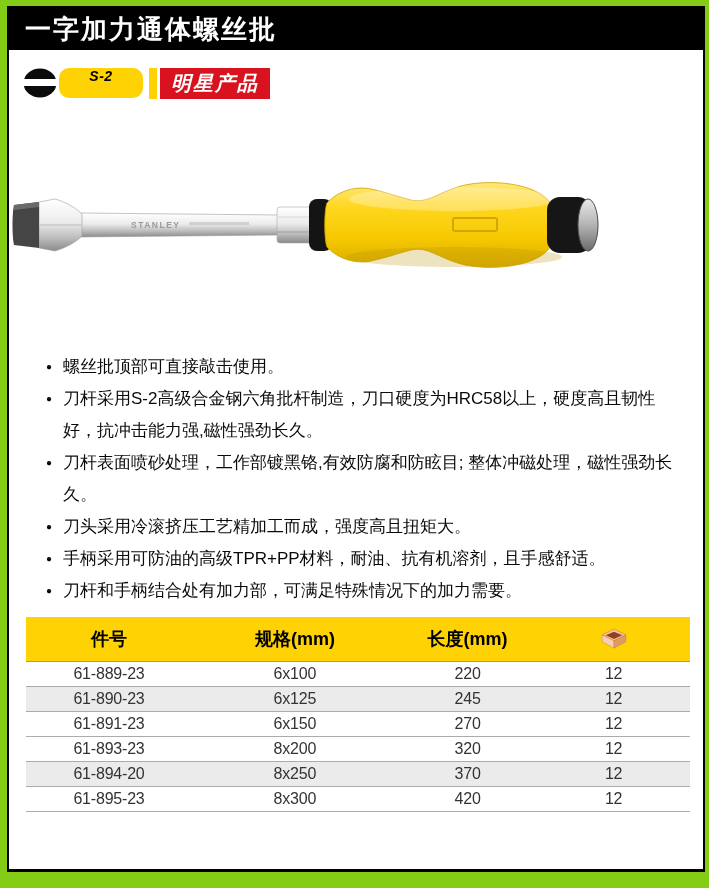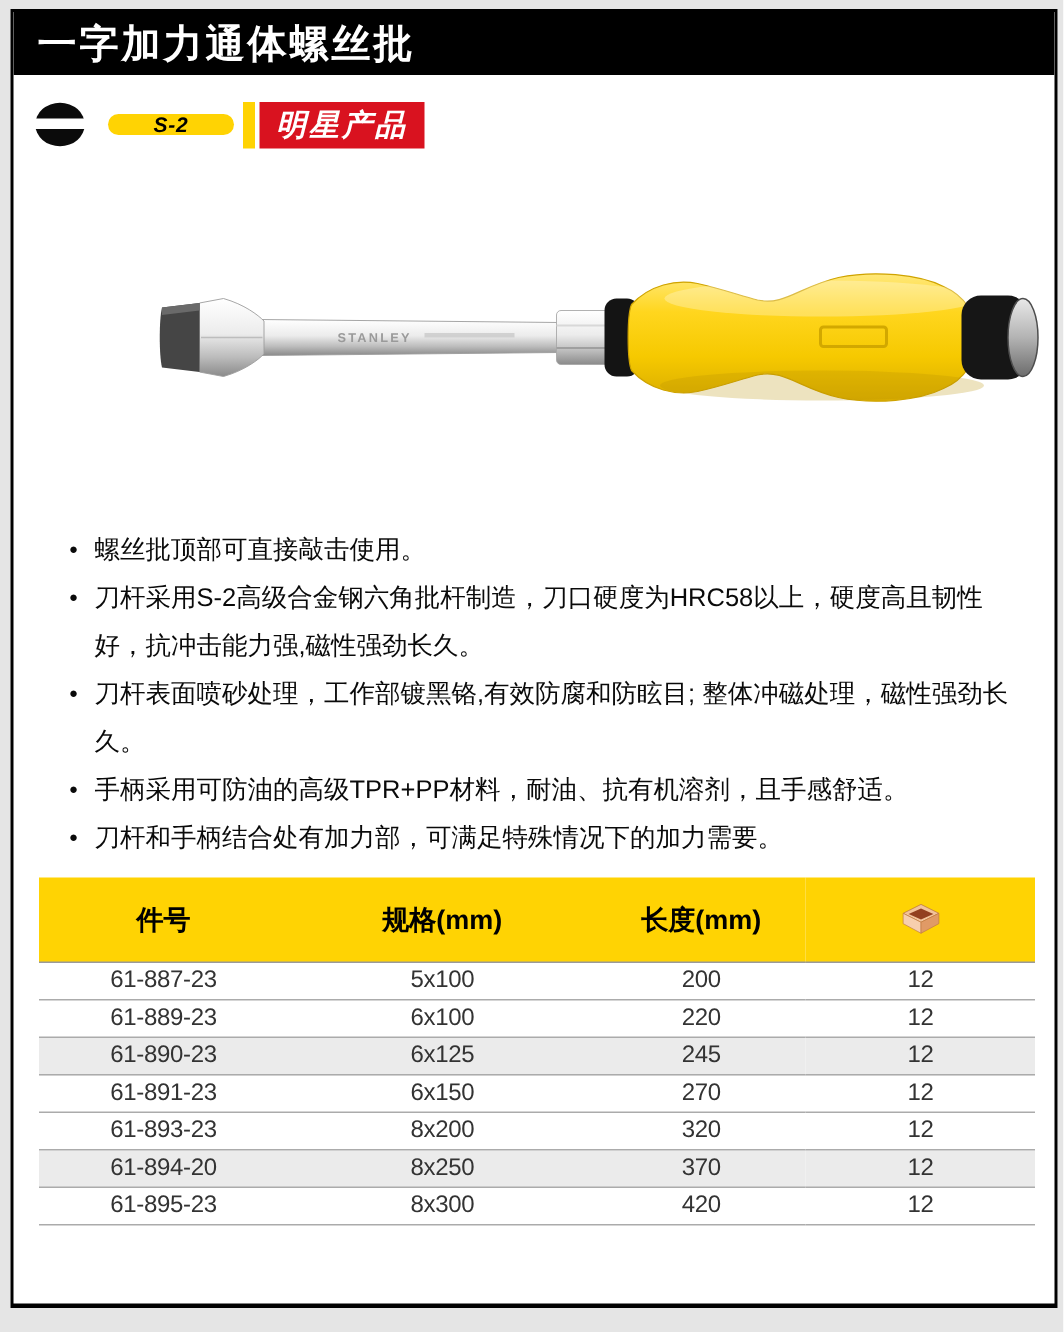--- a/index.html
+++ b/index.html
@@ -1,60 +1,60 @@
 <!DOCTYPE html>
 <html><head>
 <meta charset="utf-8">
 <style>
   html,body{margin:0;padding:0;background:#fff;}
   .page{
     width:709px;height:888px;box-sizing:border-box;
-    padding:6px 4px 16px 7px;background:#e5e5e5;
+    padding:6px 4px 16px 7px;background:#84cc16;
     font-family:"Liberation Sans",sans-serif;color:#000;
   }
   .frame{
     height:100%;box-sizing:border-box;position:relative;overflow:hidden;
     border:2px solid #000;border-bottom-width:3px;background:#fff;
   }
   
   .title-bar{
     height:42px;background:#000;color:#fff;display:flex;align-items:center;
     padding-left:16px;font-size:26px;font-weight:bold;letter-spacing:2px;
   }
   
   .badge-row{display:flex;align-items:center;margin:17px 0 0 14px;height:32px;}
   .tip-icon{width:34px;height:30px;display:block;}
   .grade-badge{
-    margin-left:15px;width:84px;height:14px;background:#ffd303;border-radius:10px;
-    display:flex;align-items:center;justify-content:center;
+    margin-left:2px;width:84px;height:30px;background:#ffd303;border-radius:10px;
+    display:flex;justify-content:center;
     font-size:14px;font-weight:bold;font-style:italic;letter-spacing:.5px;
   }
   .star-badge{display:flex;align-items:stretch;margin-left:6px;height:31px;}
   .star-strip{width:8px;background:#ffd303;margin-right:3px;}
   .star-red{
     background:#d9121f;color:#fff;font-weight:bold;font-style:italic;
     font-size:20px;display:flex;align-items:center;padding:0 11px;letter-spacing:2px;
   }
   
-  .product{margin-top:64px;display:flex;justify-content:flex-end;}
+  .product{margin-top:64px;display:flex;justify-content:flex-start;}
   svg.tool{width:600px;height:140px;display:block;}
   
   .features{list-style:none;margin:48px 0 0 12px;padding:0 16px 0 25px;}
   .features li{
     position:relative;padding-left:17px;font-size:17px;line-height:32px;color:#0a0a0a;
   }
   .features li::before{
     content:"●";position:absolute;left:0;top:0;font-size:10px;line-height:32px;color:#0a0a0a;
   }
   
   table.spec{
     margin:10px 14px 0 17px;border-collapse:collapse;width:664px;table-layout:fixed;
   }
   table.spec thead th{
-    background:#ffd303;height:56px;font-size:18px;font-weight:bold;color:#000;
+    background:#ffd303;height:44px;font-size:18px;font-weight:bold;color:#000;
     text-align:center;border-bottom:1px solid #9a9a9a;padding:0;
   }
   table.spec tbody td{
     height:24px;text-align:center;font-size:16px;color:#333;
     border-bottom:1px solid #ababab;letter-spacing:-0.2px;padding:0;
   }
   table.spec tbody tr.alt{background:#ebebeb;}
   .pack-icon{display:block;margin:0 auto;width:28px;height:22px;}
 </style>
 </head>
@@ -141,20 +141,21 @@
 
         <rect x="538" y="34" width="44" height="56" rx="13" fill="#161616"></rect>
         <ellipse cx="579" cy="62" rx="10" ry="26" fill="url(#gCap)" stroke="#4d4d4d" stroke-width="1"></ellipse>
       </svg>
     </div>
 
     <ul class="features">
       <li>螺丝批顶部可直接敲击使用。</li>
       <li>刀杆采用S-2高级合金钢六角批杆制造，刀口硬度为HRC58以上，硬度高且韧性好，抗冲击能力强,磁性强劲长久。</li>
       <li>刀杆表面喷砂处理，工作部镀黑铬,有效防腐和防眩目; 整体冲磁处理，磁性强劲长久。</li>
+      <li>刀头采用冷滚挤压工艺精加工而成，强度高且扭矩大。</li>
       <li>手柄采用可防油的高级TPR+PP材料，耐油、抗有机溶剂，且手感舒适。</li>
       <li>刀杆和手柄结合处有加力部，可满足特殊情况下的加力需要。</li>
     </ul>
 
     <table class="spec">
       <colgroup>
         <col style="width:25%">
           <col style="width:31%">
           <col style="width:21%">
           <col style="width:23%">
@@ -169,26 +170,20 @@
               <polygon points="15,1 28,7.5 15,14 2,7.5" fill="#f2c39b" stroke="#c07b44" stroke-width="0.6"></polygon>
               <polygon points="15,4 24,8 15,12 6,8" fill="#93401f"></polygon>
               <polygon points="2,7.5 15,14 15,22 2,15" fill="#f7cfae" stroke="#c07b44" stroke-width="0.5"></polygon>
               <polygon points="28,7.5 15,14 15,22 28,15" fill="#e09a66" stroke="#c07b44" stroke-width="0.5"></polygon>
             </svg>
           </th>
         </tr>
       </thead>
       <tbody>
           <tr>
-            <td>61-887-23</td>
-            <td>5x100</td>
-            <td>200</td>
-            <td>12</td>
-          </tr>
-          <tr>
             <td>61-889-23</td>
             <td>6x100</td>
             <td>220</td>
             <td>12</td>
           </tr>
           <tr class="alt">
             <td>61-890-23</td>
             <td>6x125</td>
             <td>245</td>
             <td>12</td>

